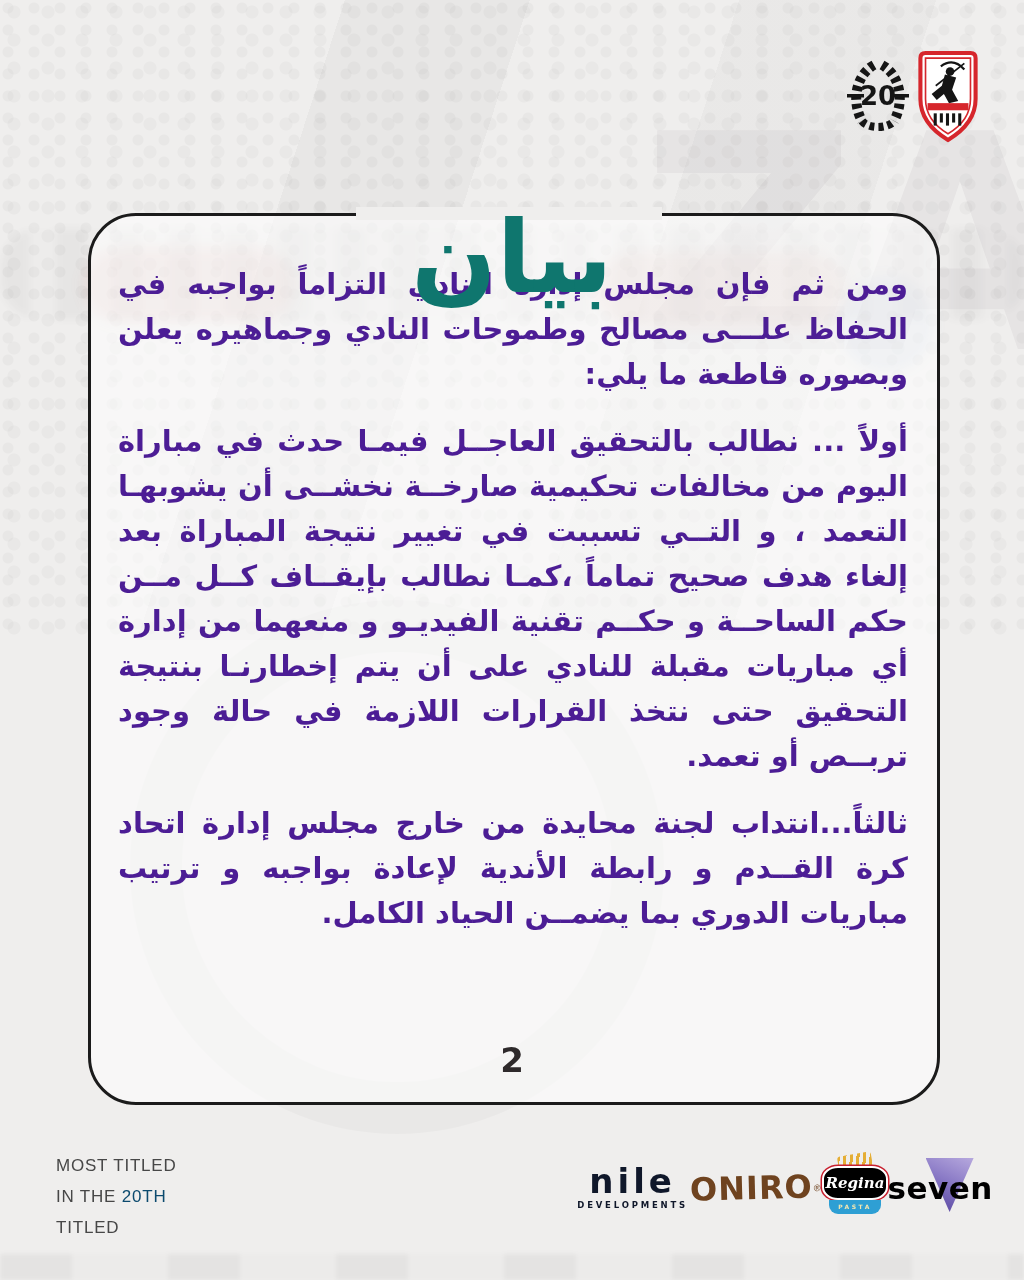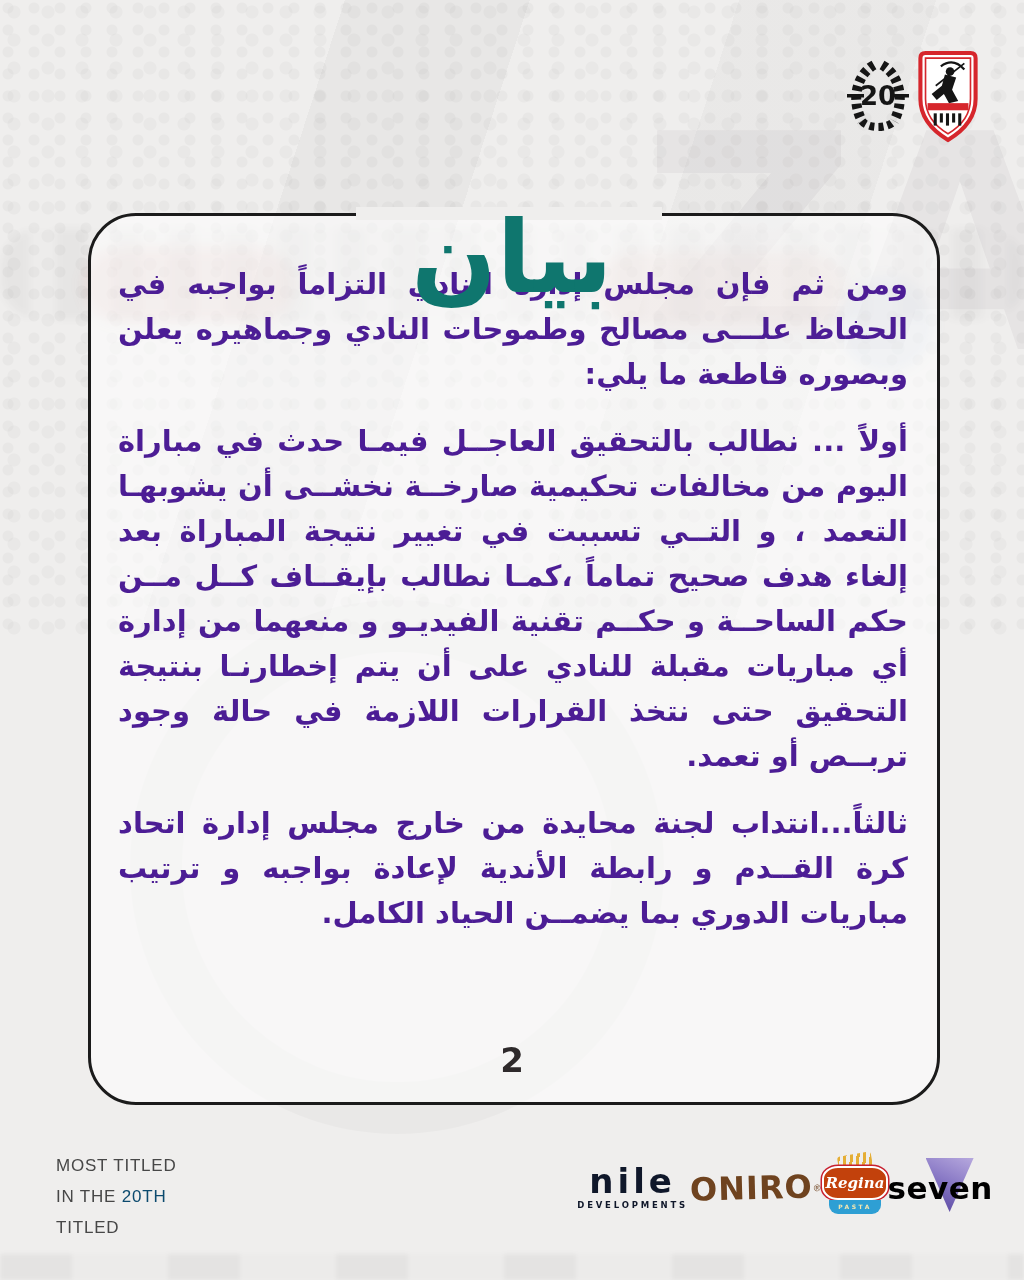--- a/index.html
+++ b/index.html
@@ -104,21 +104,21 @@
   .oniro-mark{font-size:9px;vertical-align:super;}
   
   .regina{width:66px;height:64px;}
   .regina-pasta{
     position:absolute;left:16px;top:-2px;width:34px;height:16px;
     background:repeating-linear-gradient(105deg,#e5ae35 0 3px, transparent 3px 6.5px);
     transform:rotate(-10deg);border-radius:3px;
   }
   .regina-badge{
     position:absolute;left:0;top:10px;width:66px;height:34px;
-    background:#c2410c;border:2px solid #fff;box-sizing:border-box;
+    background:#000000;border:2px solid #fff;box-sizing:border-box;
     border-radius:16px/13px;box-shadow:0 0 0 1.5px #c8202f;
     display:flex;align-items:center;justify-content:center;
   }
   .regina-word{
     color:#fff;font-family:"DejaVu Serif", serif;
     font-style:italic;font-weight:bold;font-size:15px;
   }
   .regina-ribbon{
     position:absolute;left:7px;top:44px;width:52px;height:14px;
     background:#2e9fd4;border-radius:0 0 9px 9px;

